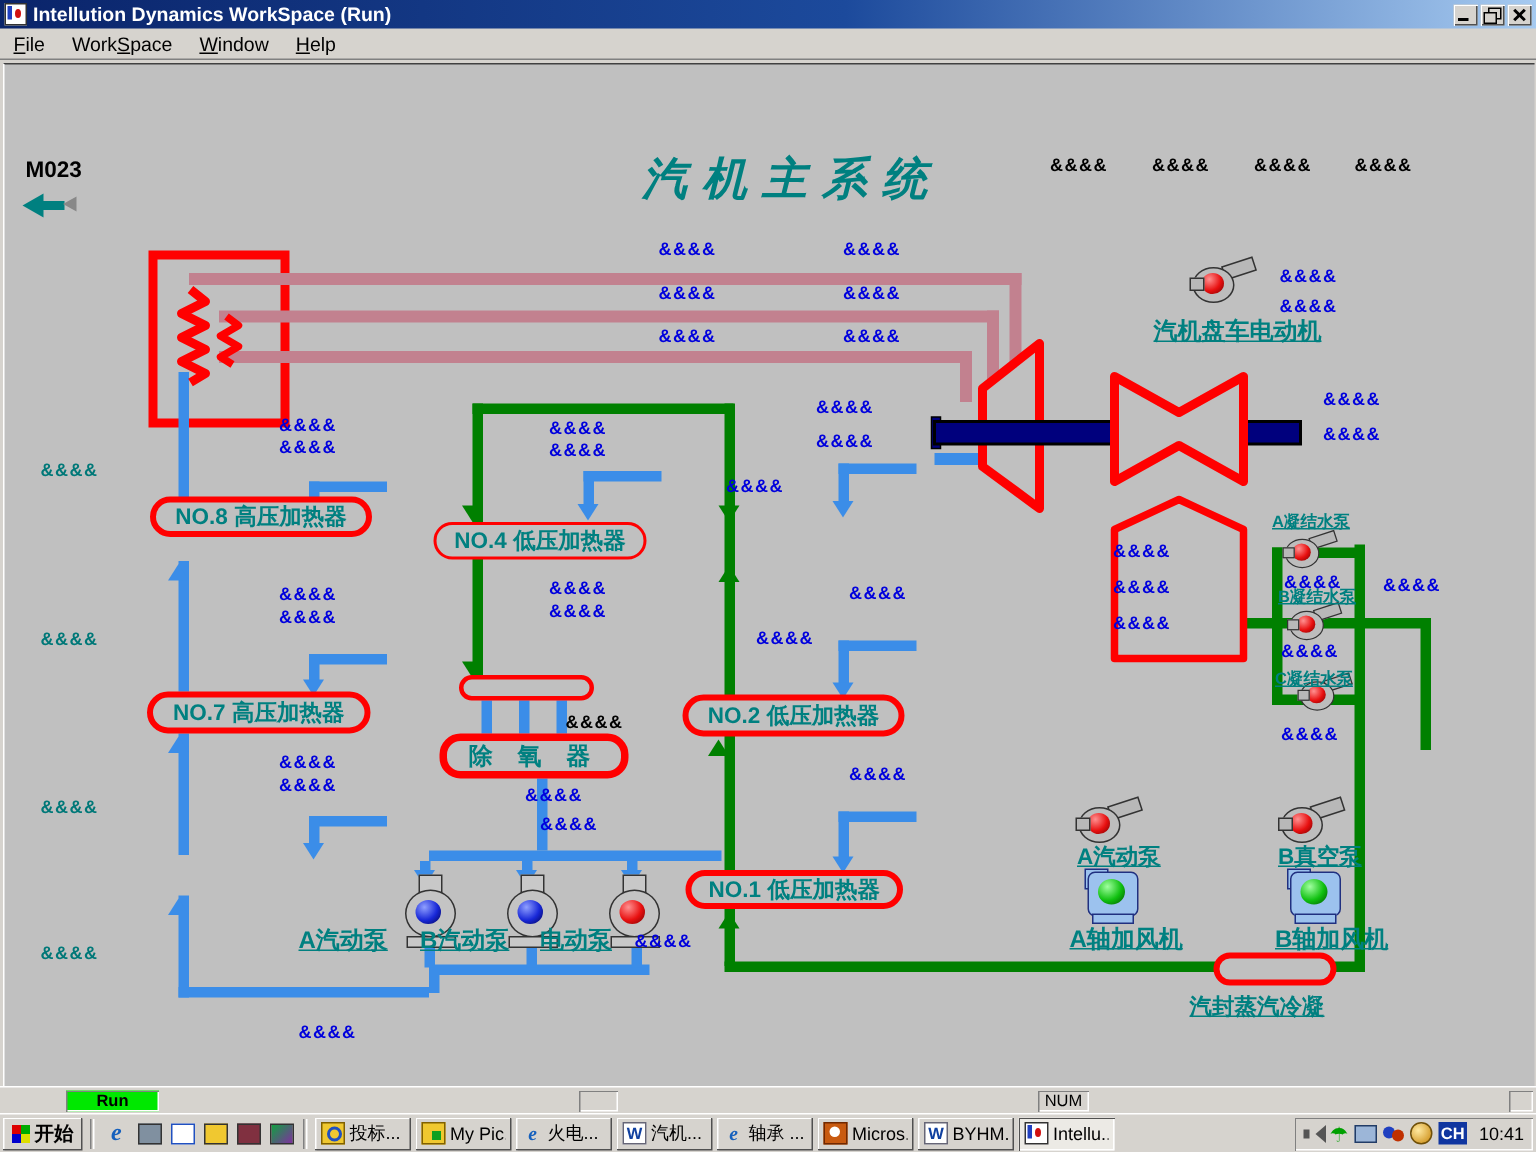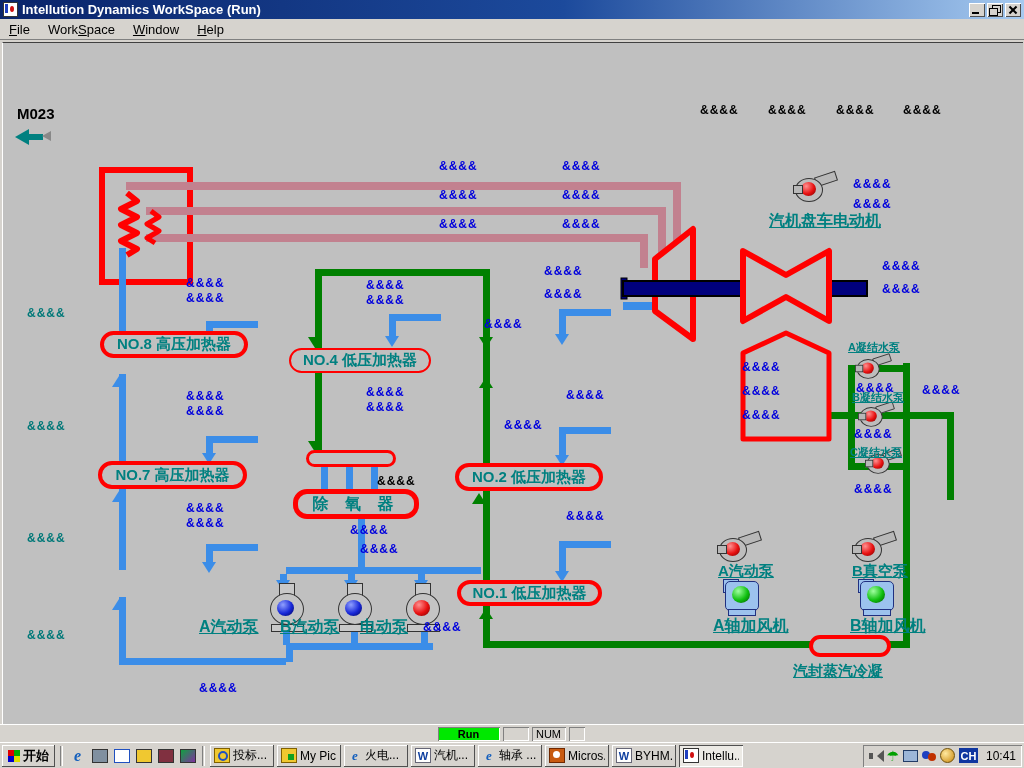--- a/index.html
+++ b/index.html
@@ -70,22 +70,22 @@
   .vpump .vball{position:absolute;left:10px;top:17px;width:17px;height:16px;border-radius:50%;}
   .vpump .vbase{position:absolute;left:4px;top:41px;width:31px;height:6px;background:#c8c8c8;border:1px solid #333;}
   .fan{position:absolute;width:40px;height:36px;z-index:4;}
   .fan .ftab{position:absolute;left:0;top:0;width:14px;height:12px;background:#9cc2ee;border:1px solid #203080;}
   .fan .fbody{position:absolute;left:2px;top:2px;width:32px;height:28px;background:#9cc2ee;border:1px solid #203080;border-radius:5px;}
   .fan .fball{position:absolute;left:9px;top:7px;width:18px;height:17px;border-radius:50%;}
   .fan .fbase{position:absolute;left:5px;top:30px;width:26px;height:5px;background:#9cc2ee;border:1px solid #203080;}
 
   
   #statusbar{position:absolute;left:0;top:724px;width:1024px;height:18px;background:#d6d3ce;
-    border-top:1px solid #fff;display:flex;align-items:center;justify-content:center;
-    font-size:11px;gap:3px;padding-right:2px;box-sizing:border-box;}
+    border-top:1px solid #fff;display:flex;align-items:center;justify-content:space-between;
+    font-size:11px;gap:3px;padding-right:2px;box-sizing:border-box;padding-left:44px;}
   .sbox{height:14px;box-shadow:inset 1px 1px 0 #808080, inset -1px -1px 0 #fff;
     display:flex;align-items:center;justify-content:center;}
   #run-box{width:62px;background:#00e800;color:#000;font-weight:bold;}
   #num-box{width:34px;color:#000;}
   .sbox.empty1{width:26px;} .sbox.empty2{width:16px;}
 
   
   #taskbar{position:absolute;left:0;top:742px;width:1024px;height:26px;background:#d6d3ce;
     border-top:1px solid #fff;display:flex;align-items:center;gap:3px;padding:0 2px;box-sizing:border-box;}
   .raised{box-shadow:inset -1px -1px 0 #505050, inset 1px 1px 0 #fff;background:#d6d3ce;}
@@ -159,20 +159,21 @@
   </div>
 
   <div id="canvas">
 
     <div id="page-id">M023</div>
     <div id="back-arrow">
       <i class="ba-tri"></i>
         <i class="ba-bar"></i>
         <i class="ba-gray"></i>
     </div>
+    <div id="main-title">汽机主系统</div>
 
     <div id="boiler"></div>
 
     <svg id="shape-svg" width="1020" height="682" viewBox="0 0 1020 682">
       <polygon points="652,216 690,186 690,296 652,268" fill="#c0c0c0" stroke="#ff0000" stroke-width="6" stroke-linejoin="round"></polygon>
       <rect x="618" y="235" width="6" height="21" fill="#00007d" stroke="#000" stroke-width="1"></rect>
       <rect x="620" y="238" width="244" height="15" fill="#00007d" stroke="#000" stroke-width="2"></rect>
       <polygon points="740,208 783,232 826,208 826,278 783,254 740,278" fill="#c0c0c0" stroke="#ff0000" stroke-width="6" stroke-linejoin="round"></polygon>
       <polygon points="740,310 783,290 826,310 826,396 740,396" fill="#c0c0c0" stroke="#ff0000" stroke-width="5" stroke-linejoin="round"></polygon>
       <path d="M124,150 L134,158 L118,166 L134,174 L118,182 L134,190 L118,198 L134,206 L124,212" fill="none" stroke="#ff0000" stroke-width="6" stroke-linejoin="round"></path>

